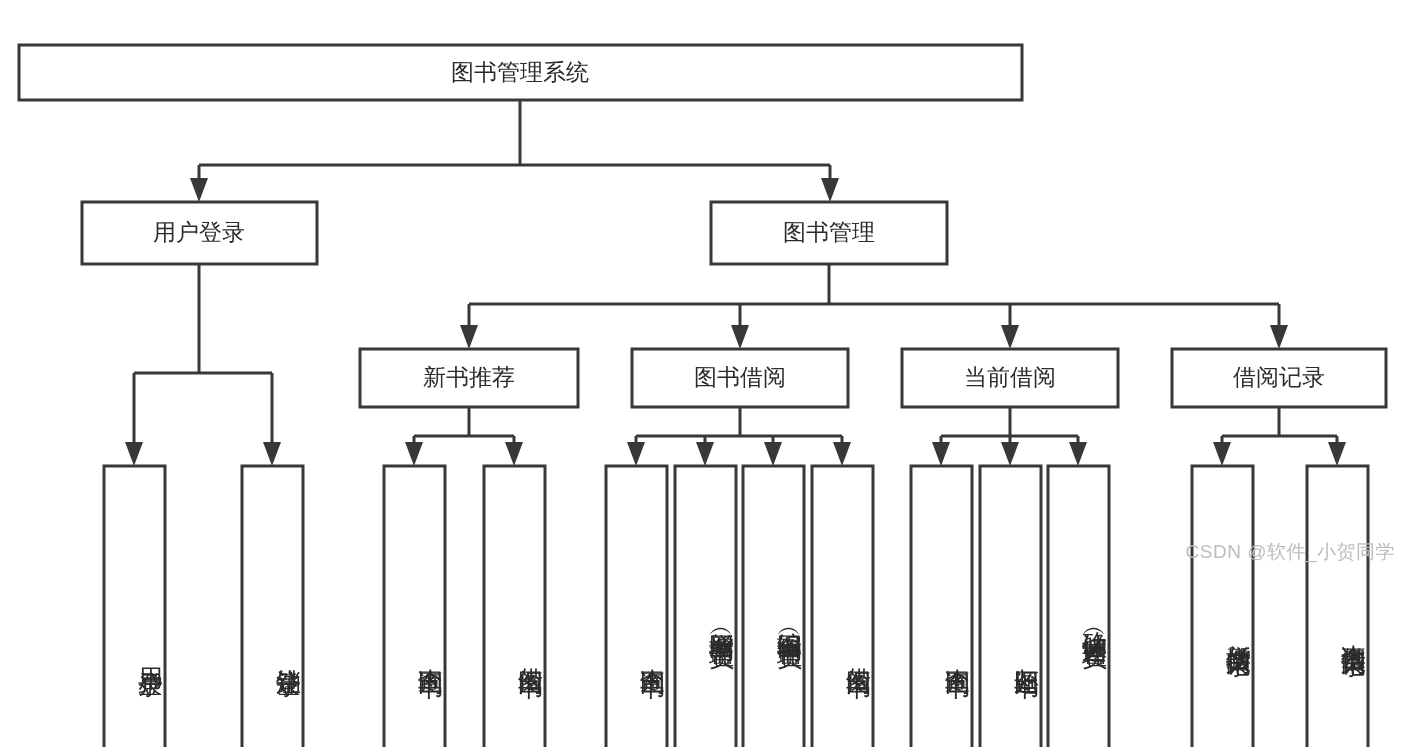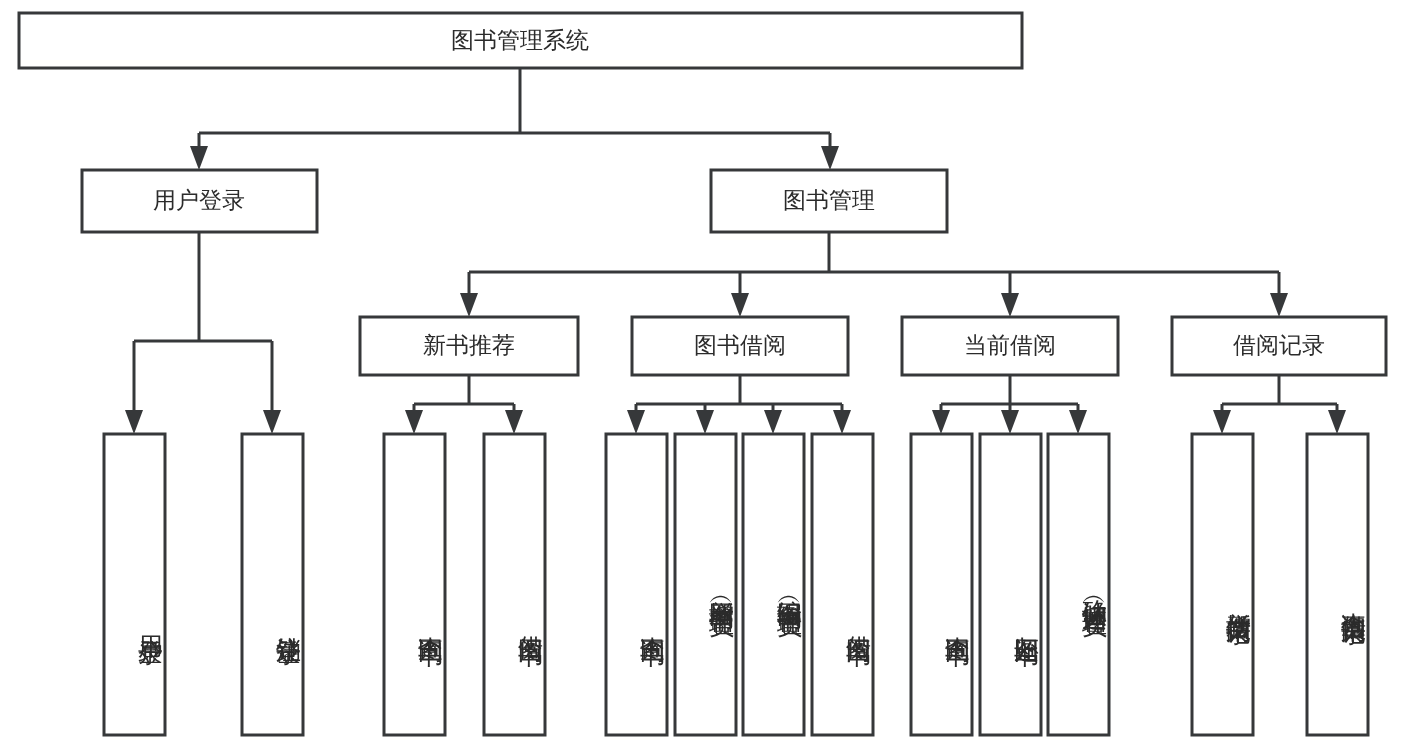--- a/index.html
+++ b/index.html
@@ -11,20 +11,21 @@
     width: 1405px;
     height: 747px;
     font-family: "Liberation Sans", "DejaVu Sans", sans-serif;
     overflow: hidden;
   }
   #diagram-root {
     position: relative;
     width: 1405px;
     height: 537px;
     background: #ffffff;
+    margin-top: 32px;
   }
   svg.diagram-canvas {
     position: absolute;
     left: 0;
     top: 0;
     width: 1405px;
     height: 747px;
   }
   .node-box {
     fill: #ffffff;
@@ -197,14 +198,15 @@
   <div class="leaf-label" style="left:743px; top:443px; width:61px; height:292px;">编辑图书（管理员）</div>
   <div class="leaf-label" style="left:812px; top:505px; width:61px; height:230px;">借阅图书</div>
 
   <div class="leaf-label" style="left:911px; top:505px; width:61px; height:230px;">查询图书</div>
   <div class="leaf-label" style="left:980px; top:505px; width:61px; height:230px;">归还图书</div>
   <div class="leaf-label" style="left:1048px; top:443px; width:61px; height:292px;">确认归还（管理员）</div>
 
   <div class="leaf-label" style="left:1192px; top:460px; width:61px; height:275px;">新增借阅记录</div>
   <div class="leaf-label" style="left:1307px; top:460px; width:61px; height:275px;">查询借阅记录</div>
 
+  <div class="watermark">CSDN @软件_小贺同学</div>
 
 </div>
 
 </body></html>

